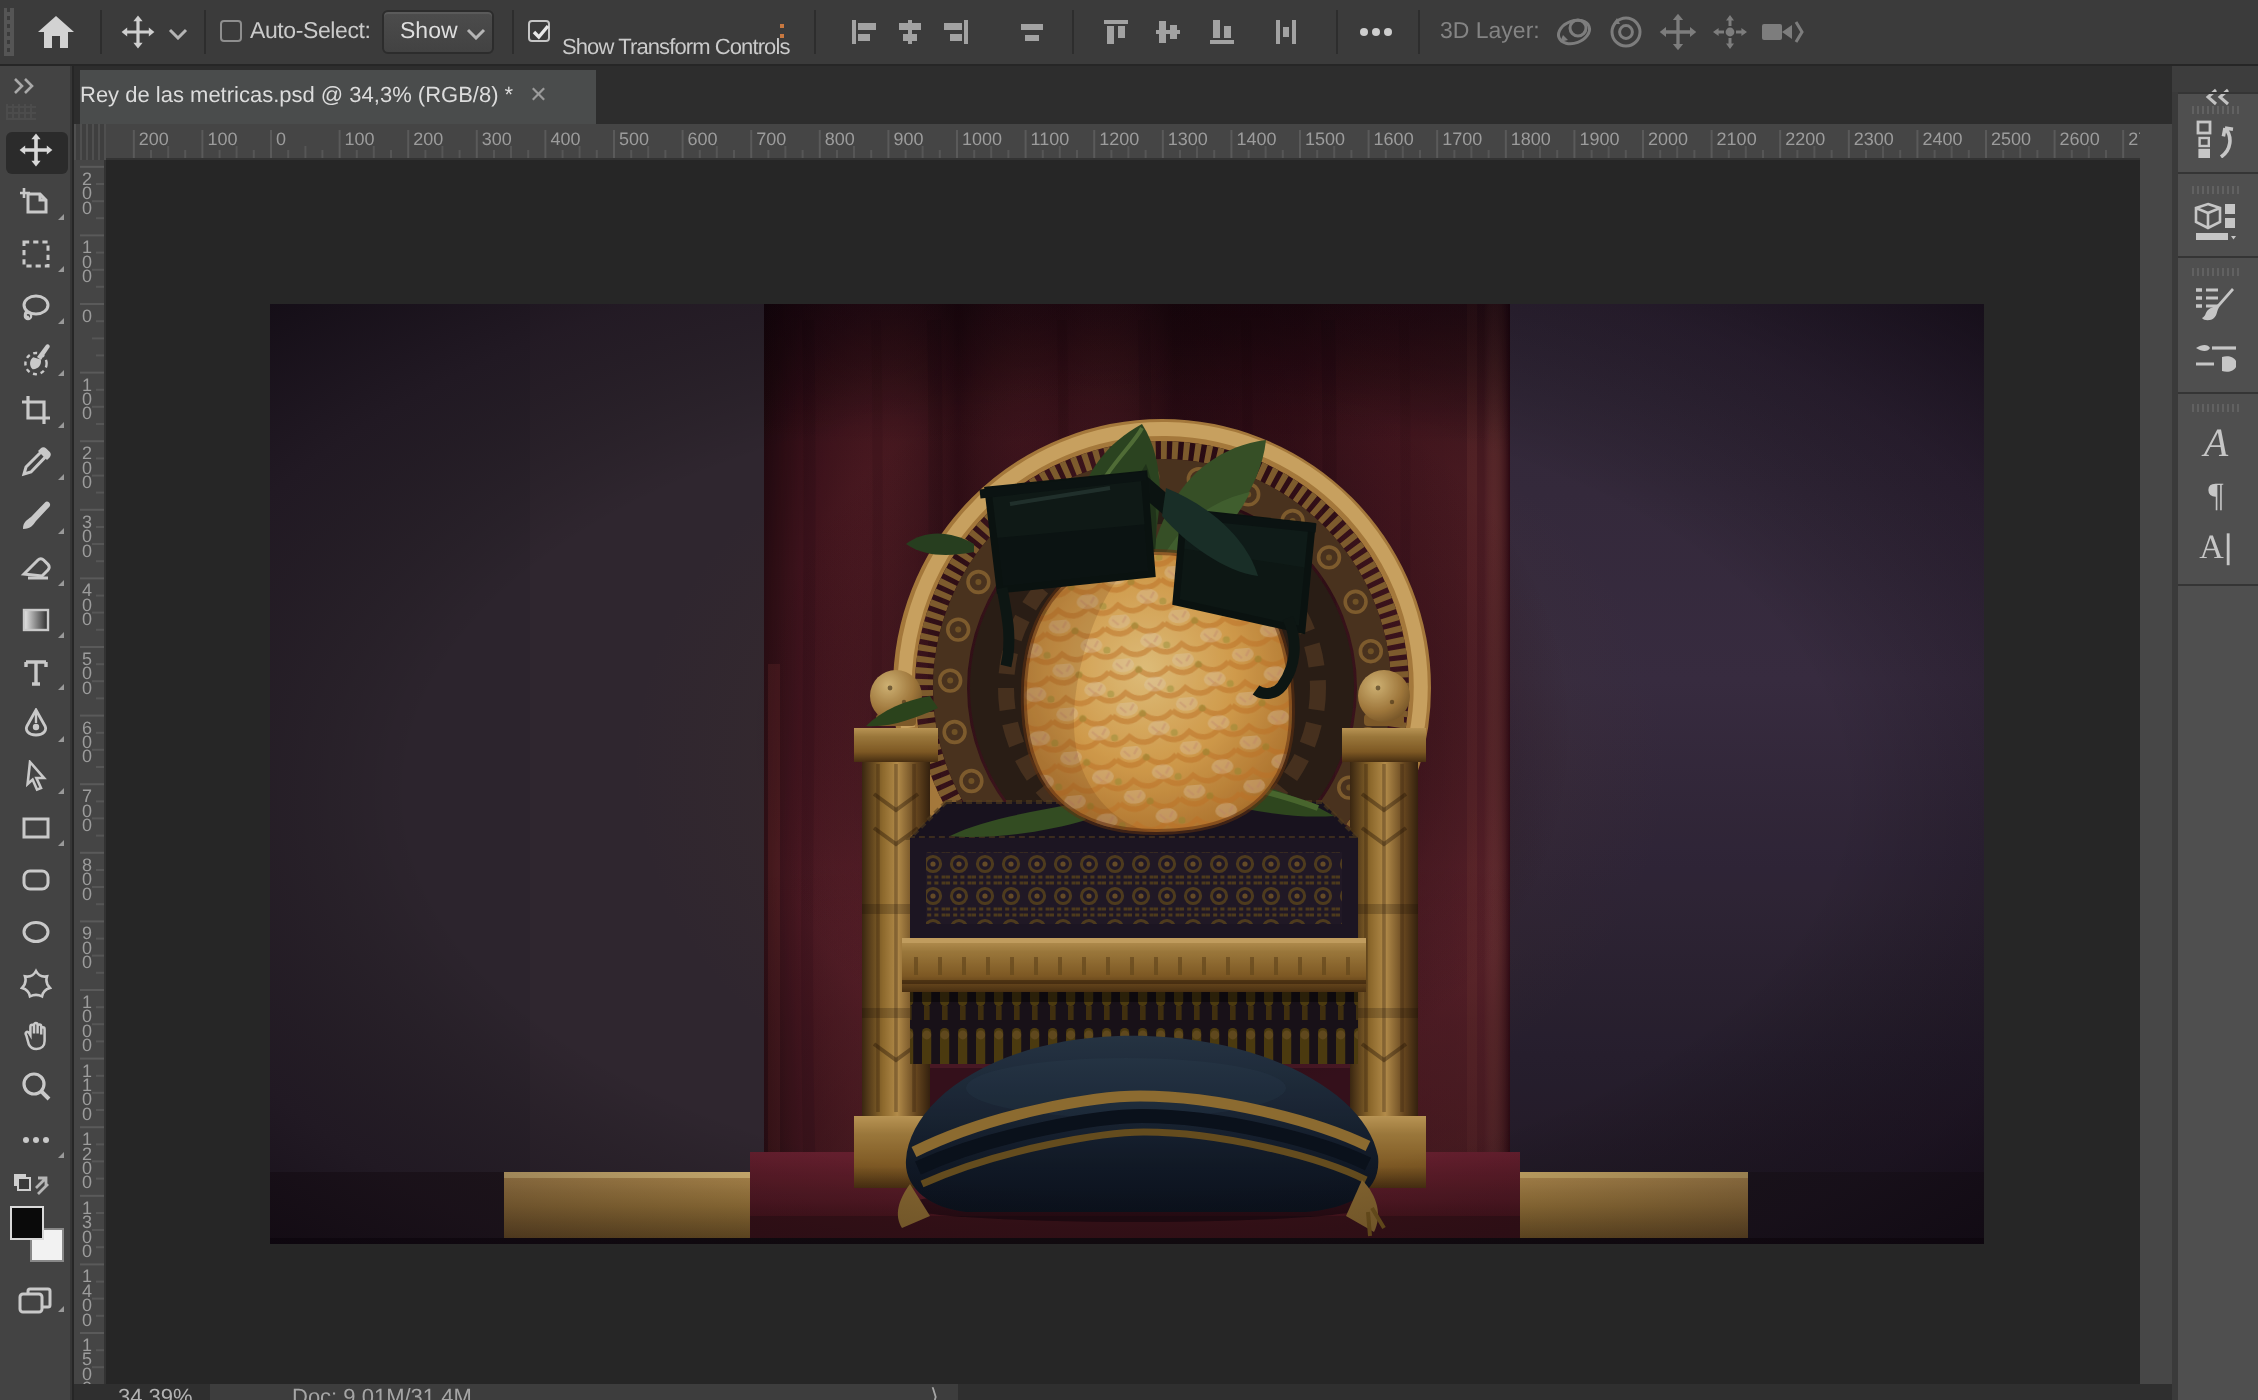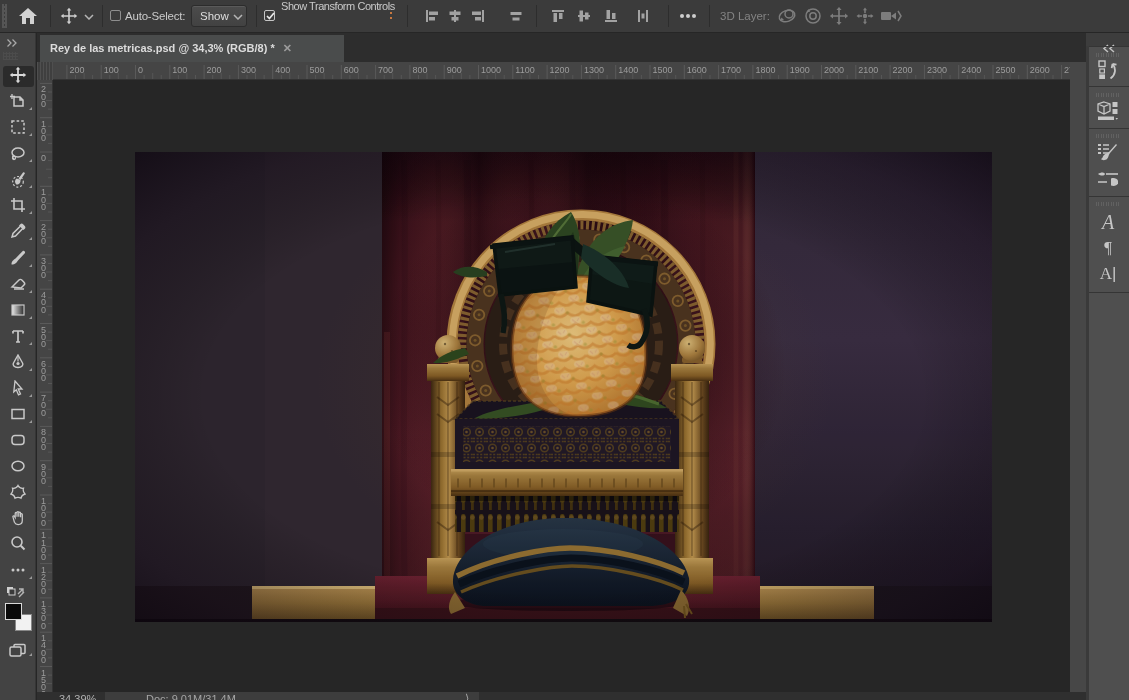--- a/index.html
+++ b/index.html
@@ -558,21 +558,21 @@
     <text x="4" y="595.5" font-size="9" fill="#9c9c9c" font-family="Liberation Sans">1</text>
     <text x="4" y="602.7" font-size="9" fill="#9c9c9c" font-family="Liberation Sans">5</text>
     <text x="4" y="609.9" font-size="9" fill="#9c9c9c" font-family="Liberation Sans">0</text>
     <text x="4" y="617.1" font-size="9" fill="#9c9c9c" font-family="Liberation Sans">0</text>
     <path d="M11,595.1 H16" stroke="#565656" stroke-width="1"></path>
     <path d="M9,603.6 H16" stroke="#565656" stroke-width="1"></path>
     <rect x="15" width="1" height="612" fill="#333"></rect>
   </svg>
 <div style="position:absolute;left:37px;top:62px;width:16px;height:18px;background:#3f3f3f;background-image:repeating-linear-gradient(90deg,#4f4f4f 0 1px,transparent 1px 3px)"></div>
 <div style="position:absolute;left:37px;top:33px;width:1049px;height:29px;background:#2d2d2d"></div>
-<div style="position:absolute;left:40px;top:35px;width:304px;height:27px;background:#4a4c4c;color:#dcdcdc;font-size:11px;font-weight:bold;letter-spacing:0px;line-height:26px;padding-left:10px;box-sizing:border-box;white-space:nowrap">Rey de las metricas.psd @ 34,3% (RGB/8) *<span style="color:#9b9b9b;margin-left:8px;font-size:11px">✕</span></div>
+<div style="position:absolute;left:40px;top:35px;width:258px;height:27px;background:#4a4c4c;color:#dcdcdc;font-size:11px;font-weight:normal;letter-spacing:0px;line-height:26px;box-sizing:border-box;white-space:nowrap">Rey de las metricas.psd @ 34,3% (RGB/8) *<span style="color:#9b9b9b;margin-left:8px;font-size:11px">✕</span></div>
 <div style="position:absolute;left:0;top:0;width:1129px;height:33px;background:#3b3b3b;border-bottom:1px solid #262626">
     <div style="position:absolute;left:2px;top:4px;width:5px;height:24px;background-image:repeating-linear-gradient(0deg,#555 0 2px,transparent 2px 4px),repeating-linear-gradient(90deg,#555 0 1.6px,transparent 1.6px 3.2px)"></div>
     <svg width="20" height="18" viewBox="0 0 20 18" style="position:absolute;left:18px;top:7px">
       <path d="M10,1 L19,9 H16 V17 H12 V11 H8 V17 H4 V9 H1 Z" fill="#d2d2d2"></path>
     </svg>
     <div style="position:absolute;left:50px;top:5px;width:1px;height:22px;background:#2d2d2d"></div>
     <svg width="18" height="18" viewBox="0 0 18 18" style="position:absolute;left:60px;top:7px">
       <g stroke="#cfcfcf" stroke-width="1.6" fill="#cfcfcf" transform="scale(1.0)">
         <path d="M9,3 V15 M3,9 H15" fill="none"></path>
         <path d="M9,0.8 L6.7,3.6 H11.3 Z" stroke="none"></path>
@@ -590,21 +590,21 @@
     <div style="position:absolute;left:191px;top:5px;width:56px;height:22px;background:linear-gradient(#4c4c4c,#424242);border:1px solid #2c2c2c;border-radius:3px;box-shadow:inset 0 1px 0 #5a5a5a"></div>
     <div style="position:absolute;left:200px;top:10px;font-size:11.5px;color:#dedede">Show</div>
     <svg width="10" height="6" viewBox="0 0 10 6" style="position:absolute;left:233px;top:14px">
       <path d="M1,1 L5,5 L9,1" stroke="#b5b5b5" stroke-width="1.5" fill="none"></path>
     </svg>
     <div style="position:absolute;left:256px;top:5px;width:1px;height:22px;background:#2d2d2d"></div>
     <div style="position:absolute;left:264px;top:10px;width:11px;height:11px;border:1px solid #c5c5c5;border-radius:2px;background:#3b3b3b"></div>
     <svg width="9" height="8" viewBox="0 0 9 8" style="position:absolute;left:266px;top:12px">
       <path d="M1,4 L3.4,6.5 L8,1" stroke="#e8e8e8" stroke-width="1.7" fill="none"></path>
     </svg>
-    <div style="position:absolute;left:281px;top:0;font-size:11px;letter-spacing:-0.45px;color:#cacaca">Show Transform Controls</div>
+    <div style="position:absolute;left:281px;top:18px;font-size:11px;letter-spacing:-0.45px;color:#cacaca">Show Transform Controls</div>
     <div style="position:absolute;left:390px;top:12px;width:2px;height:2px;background:#c87840"></div>
     <div style="position:absolute;left:390px;top:17px;width:2px;height:2px;background:#c87840"></div>
     <div style="position:absolute;left:407px;top:5px;width:1px;height:22px;background:#2d2d2d"></div>
     <svg width="16" height="16" viewBox="0 0 16 16" style="position:absolute;left:424px;top:8px">
       <rect x="2" y="2" width="2" height="12" fill="#a2a2a2"></rect>
       <rect x="5" y="3.5" width="9" height="3.5" fill="#a2a2a2"></rect>
       <rect x="5" y="9" width="6" height="3.5" fill="#a2a2a2"></rect>
     </svg>
     <svg width="16" height="16" viewBox="0 0 16 16" style="position:absolute;left:447px;top:8px">
       <rect x="7" y="2" width="2" height="12" fill="#a2a2a2"></rect>

